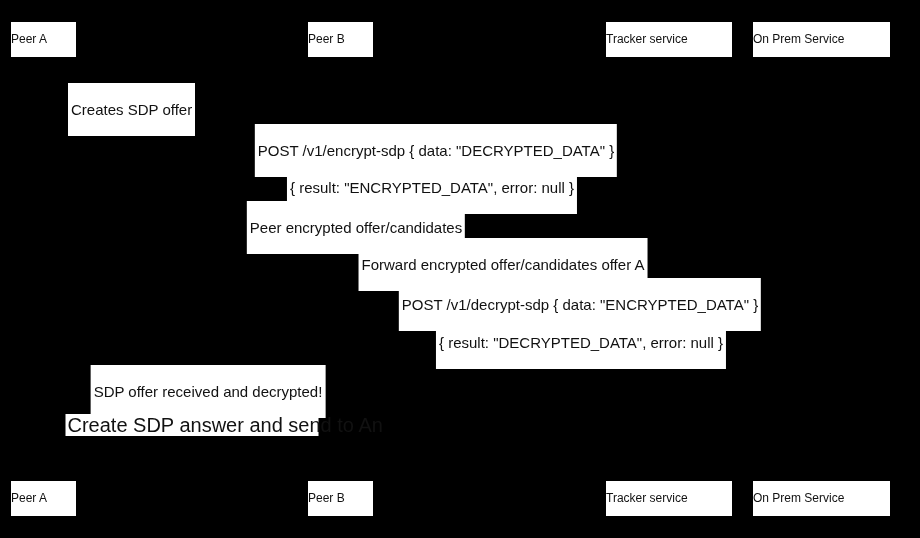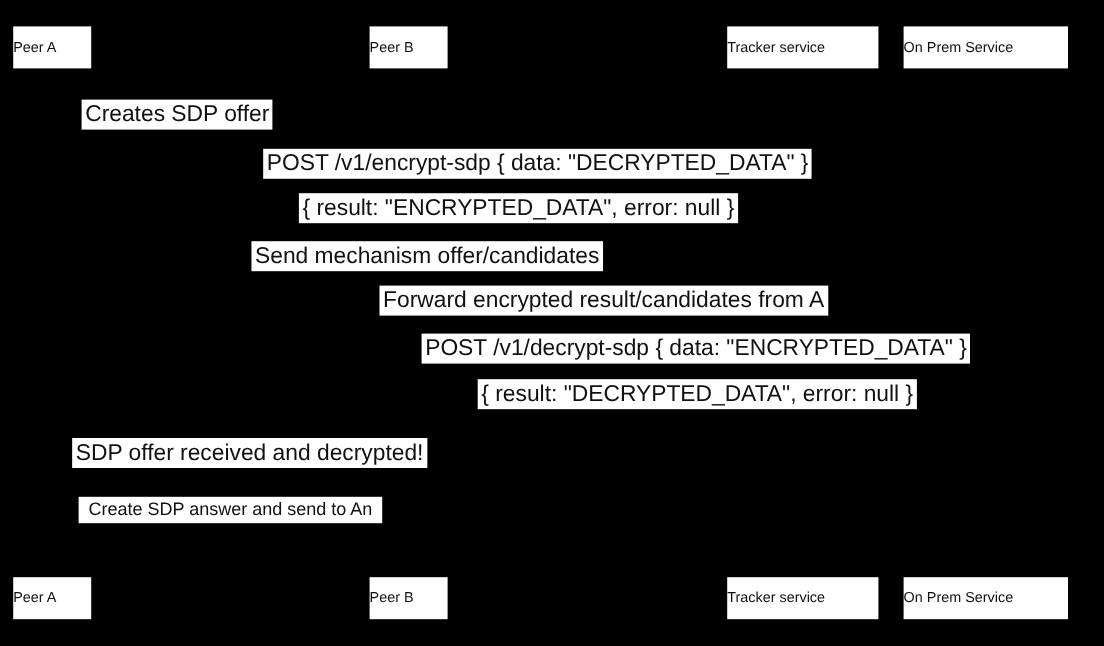--- a/index.html
+++ b/index.html
@@ -23,60 +23,60 @@
     font-size: 12px;
     line-height: 35px;
     text-align: left;
     box-sizing: border-box;
     white-space: nowrap;
   }
   .msg {
     position: absolute;
     background: #ffffff;
     color: #111111;
-    font-size: 19px;
+    font-size: 15px;
     line-height: 19px;
-    padding: 3px 3px;
+    padding: 17px 3px;
     white-space: nowrap;
     transform: translateX(-50%);
   }
   .msg.left-anchored {
     transform: none;
   }
   .note {
     position: absolute;
     background: #ffffff;
     color: #111111;
-    font-size: 15px;
+    font-size: 20px;
     line-height: 20px;
     text-align: center;
     padding: 1px 2px;
     transform: translateX(-50%);
     white-space: nowrap;
   }
 </style>
 </head>
 <body style="background: rgb(0, 0, 0);">
 
 <div class="diagram">
 
   <div class="participant" style="left:11px;  top:22px; width:65px;">Peer A</div>
   <div class="participant" style="left:308px; top:22px; width:65px;">Peer B</div>
   <div class="participant" style="left:606px; top:22px; width:126px;">Tracker service</div>
   <div class="participant" style="left:753px; top:22px; width:137px;">On Prem Service</div>
 
   <div class="msg left-anchored" style="left:68px; top:83px;">Creates SDP offer</div>
 
-  <div class="msg" style="left:448px; top:124px;">POST /v1/encrypt-sdp { data: "DECRYPTED_DATA" }</div>
+  <div class="msg" style="left:436px; top:124px;">POST /v1/encrypt-sdp { data: "DECRYPTED_DATA" }</div>
 
   <div class="msg" style="left:432px; top:161px;">{ result: "ENCRYPTED_DATA", error: null }</div>
 
-  <div class="msg" style="left:356px; top:201px;">Send mechanism offer/candidates</div>
+  <div class="msg" style="left:356px; top:201px;">Peer encrypted offer/candidates</div>
 
-  <div class="msg" style="left:503px; top:238px;">Forward encrypted result/candidates from A</div>
+  <div class="msg" style="left:503px; top:238px;">Forward encrypted offer/candidates offer A</div>
 
   <div class="msg" style="left:580px; top:278px;">POST /v1/decrypt-sdp { data: "ENCRYPTED_DATA" }</div>
 
   <div class="msg" style="left:581px; top:316px;">{ result: "DECRYPTED_DATA", error: null }</div>
 
   <div class="msg" style="left:208px; top:365px;">SDP offer received and decrypted!</div>
 
   <div class="note" style="left:192px; top:414px; width:249px;">
     <div>Create SDP answer and send to An</div>
   </div>

